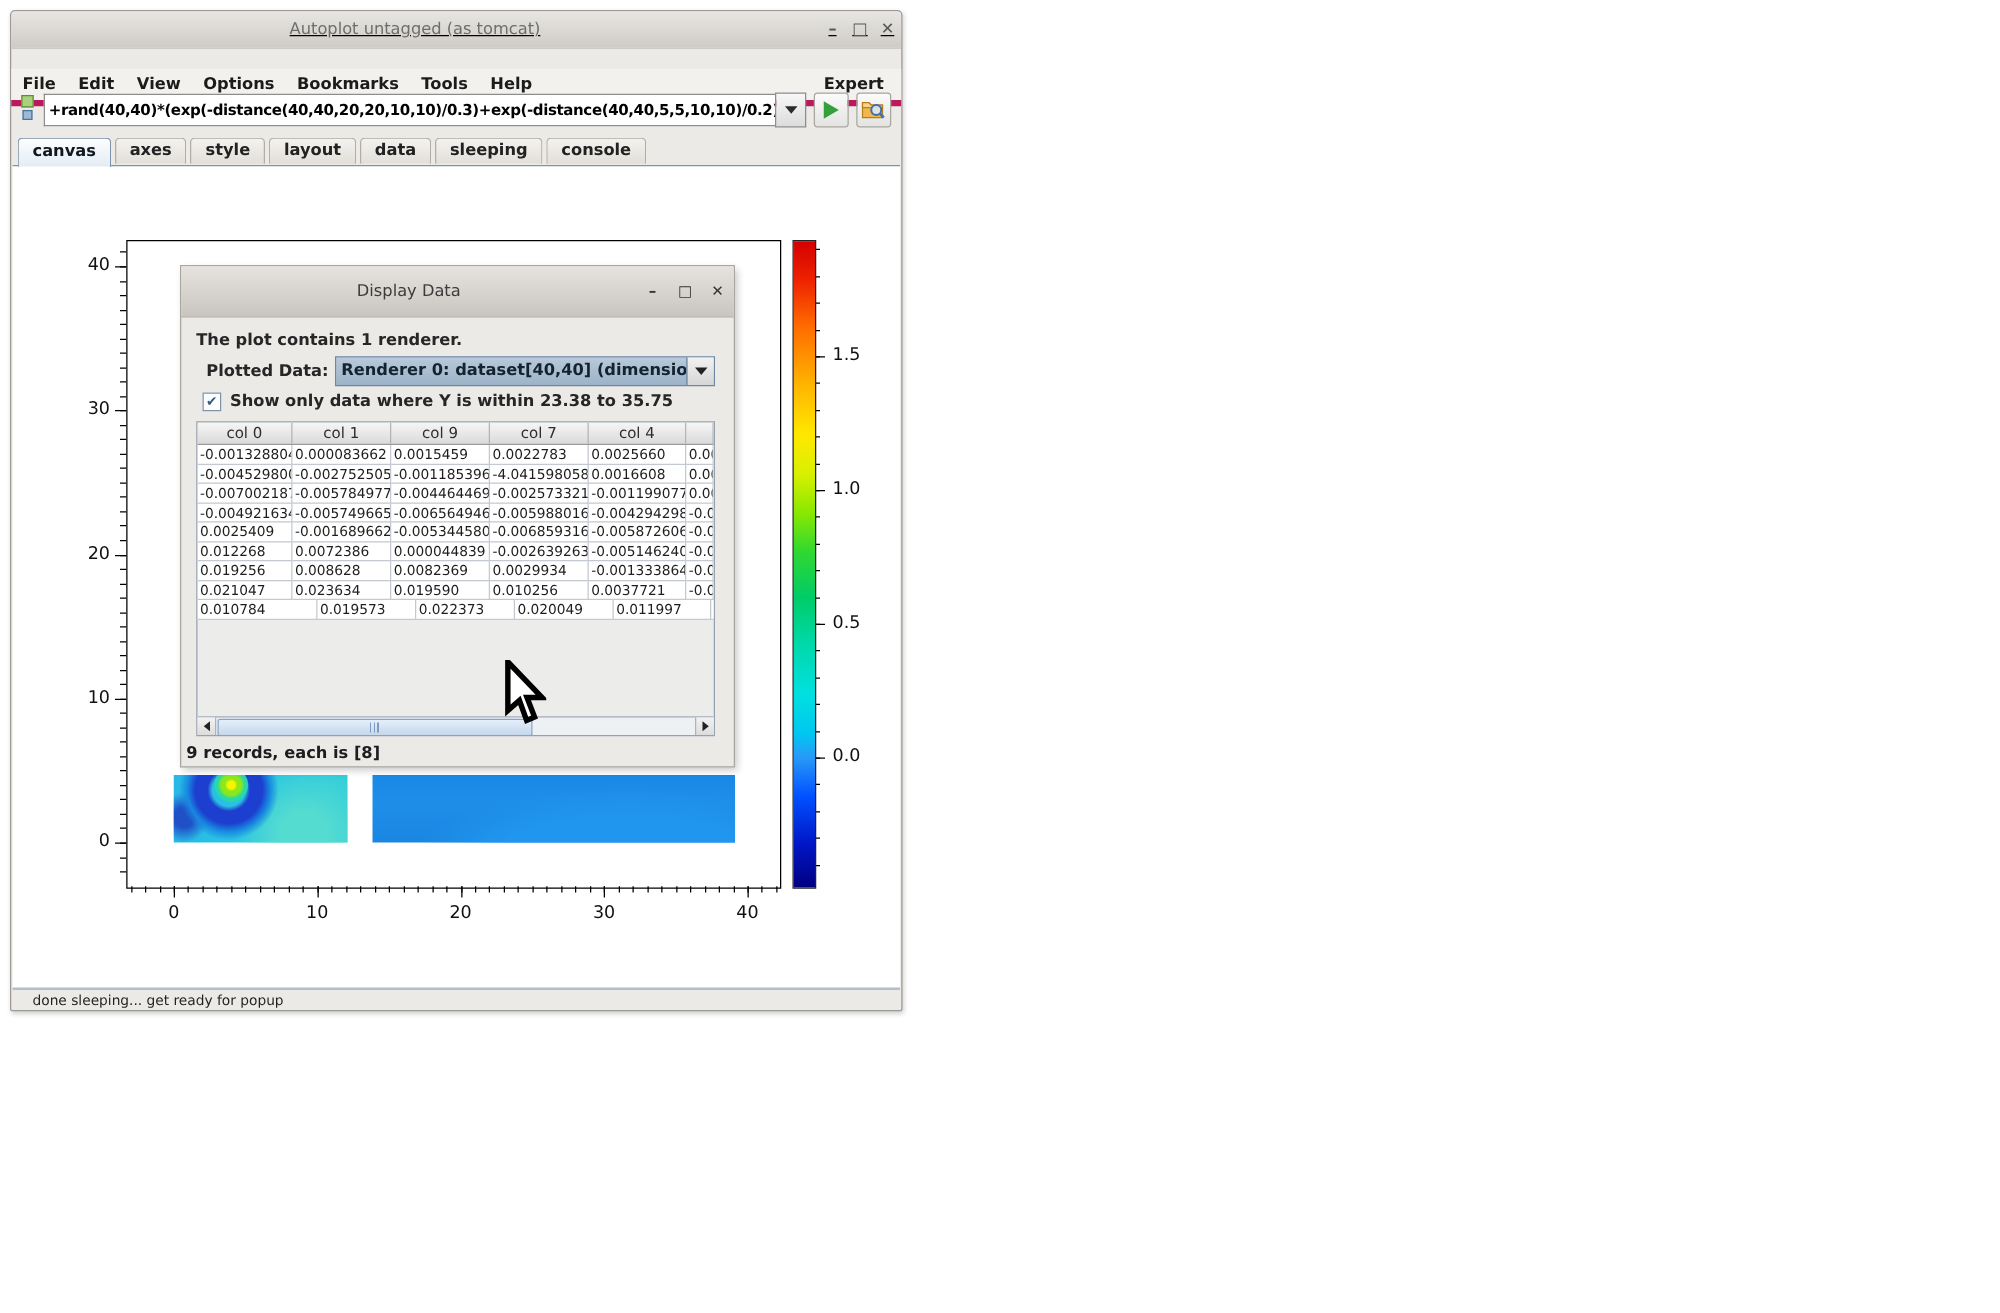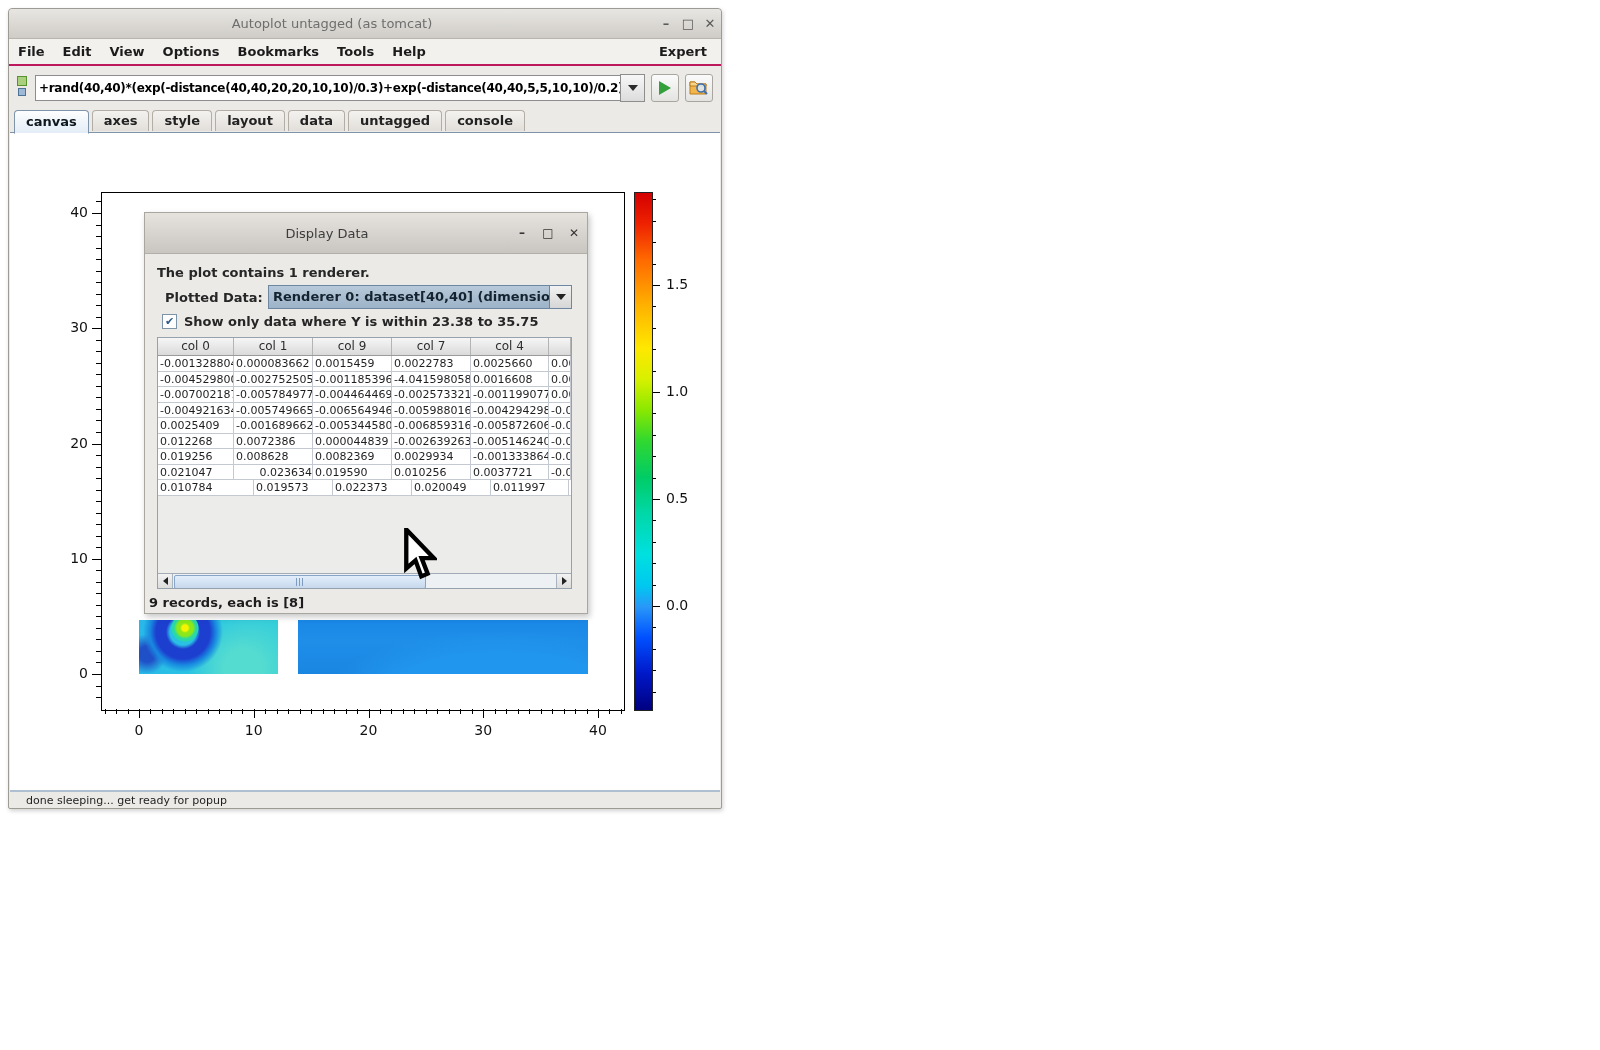--- a/index.html
+++ b/index.html
@@ -5,25 +5,25 @@
   html,body{margin:0;padding:0;background:#fff;}
   .screen{position:relative;width:1600px;height:1050px;background:#fff;overflow:hidden;
           font-family:"DejaVu Sans",sans-serif;-webkit-font-smoothing:none;}
   .abs{position:absolute;}
 
   
   #window{position:absolute;left:8px;top:8px;width:712px;height:799px;background:#ebeae7;
           border:1px solid #9e9a94;border-radius:4px 4px 2px 2px;box-shadow:1px 2px 4px rgba(0,0,0,.18);}
   #titlebar{position:absolute;left:0;top:0;width:100%;height:29px;
             background:linear-gradient(#e8e6e2,#cfccc7);border-bottom:1px solid #b8b4ae;
-            border-radius:4px 4px 0 0;display:flex;align-items:center;}
+            border-radius:4px 4px 0 0;display:flex;align-items:center;text-decoration:underline;}
   #titlebar .title{flex:1;text-align:center;font-size:13px;color:#6e6e6e;}
   .winbtn{width:22px;text-align:center;font-size:13px;color:#5a5a5a;font-weight:bold;cursor:default;}
-  #menubar{position:absolute;left:0;top:30px;width:100%;height:25px;background:#f2f1ee;
-           border-bottom:2px solid #be185d;display:flex;align-items:center;font-size:13px;font-weight:bold;color:#1b1b1b;}
+  #menubar{position:absolute;left:0;top:46px;width:100%;height:25px;background:#f2f1ee;
+           border-bottom:5px solid #be185d;display:flex;align-items:center;font-size:13px;font-weight:bold;color:#1b1b1b;}
   .menu-item{padding:0 9px;}
   #menubar .spacer{flex:1;}
   #expert{padding:0 14px;}
   #toolbar{position:absolute;left:0;top:56px;width:100%;height:45px;display:flex;align-items:center;padding:0 8px;box-sizing:border-box;}
   #ds-icon{width:14px;height:26px;position:relative;margin-right:4px;flex:none;}
   #ds-icon .sq-g{position:absolute;left:0;top:1px;width:8px;height:8px;background:#a9cf7f;border:1px solid #57922e;}
   #ds-icon .sq-b{position:absolute;left:1px;top:13px;width:6px;height:6px;background:#9db9d6;border:1px solid #4d7296;}
   #url-field{flex:1;height:24px;background:#fff;border:1px solid #8d8d8d;border-right:none;
              display:flex;align-items:center;padding:0 3px;overflow:hidden;white-space:nowrap;
              font-size:12px;font-weight:bold;letter-spacing:-0.3px;color:#000;}
@@ -161,21 +161,21 @@
         </svg>
       </div>
     </div>
 
     <div id="tabbar">
       <div class="tab selected">canvas</div>
       <div class="tab">axes</div>
       <div class="tab">style</div>
       <div class="tab">layout</div>
       <div class="tab">data</div>
-      <div class="tab">untagged</div>
+      <div class="tab">sleeping</div>
       <div class="tab">console</div>
     </div>
 
     <div id="canvas">
       <div id="plot-box"></div>
       <div id="ticks-layer" class="abs" style="left:0;top:0;width:100%;height:100%;pointer-events:none;">
           <div class="tick" style="left: 94.575px; top: 576px; width: 1px; height: 5px;"></div>
           <div class="tick" style="left: 86px; top: 564.05px; width: 5px; height: 1px;"></div>
           <div class="tick" style="left: 106.05px; top: 576px; width: 1px; height: 5px;"></div>
           <div class="tick" style="left: 86px; top: 552.525px; width: 5px; height: 1px;"></div>
@@ -404,21 +404,21 @@
               <div class="trow">
                 <div class="tcell" style="width: 76px;">0.019256</div>
                 <div class="tcell" style="width: 79px;">0.008628</div>
                 <div class="tcell" style="width: 79px;">0.0082369</div>
                 <div class="tcell" style="width: 79px;">0.0029934</div>
                 <div class="tcell" style="width: 78px;">-0.001333864...</div>
                 <div class="tcell" style="width: 22px;">-0.0</div>
               </div>
               <div class="trow">
                 <div class="tcell" style="width: 76px;">0.021047</div>
-                <div class="tcell" style="width: 79px; text-align: right;">0.023634</div>
+                <div class="tcell" style="width: 79px;">0.023634</div>
                 <div class="tcell" style="width: 79px;">0.019590</div>
                 <div class="tcell" style="width: 79px;">0.010256</div>
                 <div class="tcell" style="width: 78px;">0.0037721</div>
                 <div class="tcell" style="width: 22px;">-0.0</div>
               </div>
               <div class="trow">
                 <div class="tcell" style="width: 96px;">0.010784</div>
                 <div class="tcell" style="width: 79px;">0.019573</div>
                 <div class="tcell" style="width: 79px;">0.022373</div>
                 <div class="tcell" style="width: 79px;">0.020049</div>

